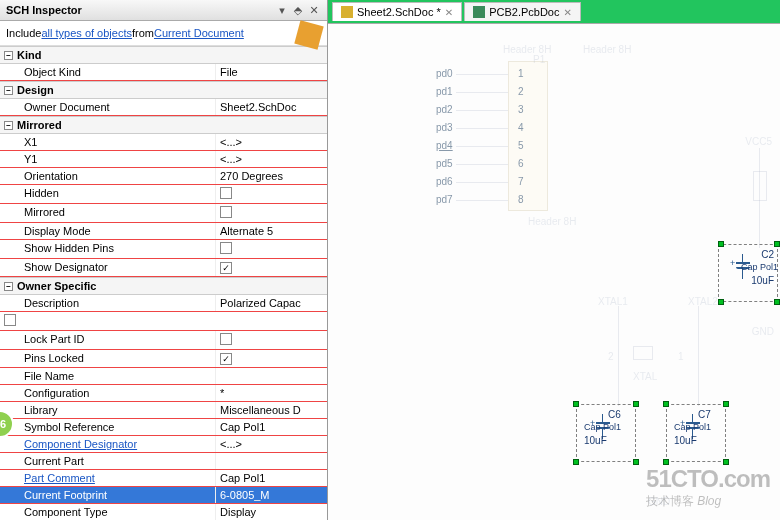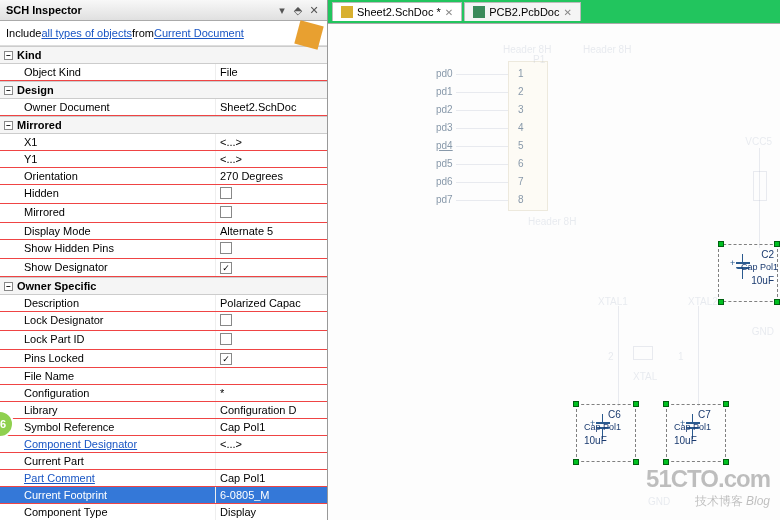--- a/index.html
+++ b/index.html
@@ -42,21 +42,21 @@
 .cap-sym::before { top: 6px; height: 2px; }
 .cap-sym::after { top: 11px; height: 2px; border-radius: 0 0 8px 8px; }
 .cap-lead { position: absolute; width: 1px; background: #2a5a8f; left: 14px; }
 .cap-lead.top { height: 8px; top: -2px; }
 .cap-lead.bot { height: 10px; top: 13px; }
 .cap-plus { position: absolute; left: 2px; top: 2px; font-size: 9px; color: #2a5a8f; }
 .sel-handle { position: absolute; width: 6px; height: 6px; background: #00c020; border: 1px solid #006010; }
 .sel-box { position: absolute; border: 1px dashed #808080; }
 .txt { position: absolute; font-size: 10px; color: #1a3a6f; text-align: center; }
 .txt.faded { color: #aab5c8; }
-.watermark { position: absolute; right: 10px; bottom: 10px; color: rgba(0,0,0,0.25); text-align: right; }
+.watermark { position: absolute; right: 10px; bottom: 10px; color: rgba(0,0,0,0.25); }
 .watermark .big { font-size: 24px; font-weight: bold; font-family: Arial; letter-spacing: -1px; }
 .watermark .small { font-size: 12px; }
 .badge { position: absolute; left: -14px; top: 410px; width: 28px; height: 28px; border-radius: 50%; background: #8fd04f; border: 2px solid #fff; display: flex; align-items: center; justify-content: center; color: #fff; font-size: 11px; font-weight: bold; z-index: 10; }
 </style>
 </head>
 <body>
 
 <div class="badge">36</div>
 
 <div class="main">
@@ -131,42 +131,41 @@
         </div>
         <div class="section-hdr">
           <span class="exp">−</span>
           <span>Owner Specific</span>
         </div>
         <div class="row">
           <div class="cell label">Description</div>
           <div class="cell value">Polarized Capac</div>
         </div>
         <div class="row">
-          <div class="cell label">Lock Designator</div>
           <div class="cell value"><span class="chk"></span></div>
         </div>
         <div class="row">
           <div class="cell label">Lock Part ID</div>
           <div class="cell value"><span class="chk"></span></div>
         </div>
         <div class="row">
           <div class="cell label">Pins Locked</div>
           <div class="cell value"><span class="chk">✓</span></div>
         </div>
         <div class="row">
           <div class="cell label">File Name</div>
           <div class="cell value"></div>
         </div>
         <div class="row">
           <div class="cell label">Configuration</div>
           <div class="cell value">*</div>
         </div>
         <div class="row">
           <div class="cell label">Library</div>
-          <div class="cell value">Configuration D</div>
+          <div class="cell value">Miscellaneous D</div>
         </div>
         <div class="row">
           <div class="cell label">Symbol Reference</div>
           <div class="cell value">Cap Pol1</div>
         </div>
         <div class="row">
           <div class="cell label link">Component Designator</div>
           <div class="cell value">&lt;...&gt;</div>
         </div>
         <div class="row">

